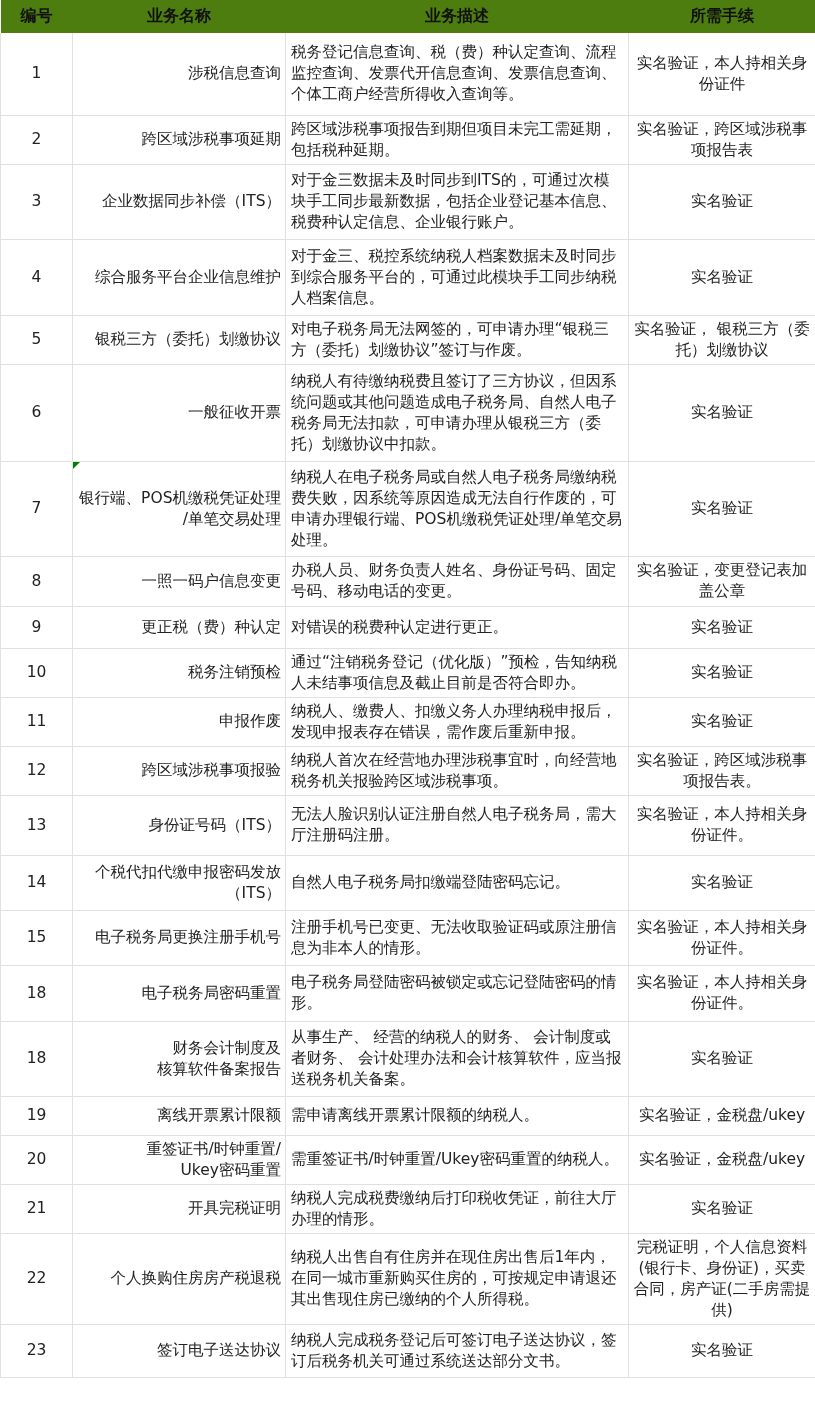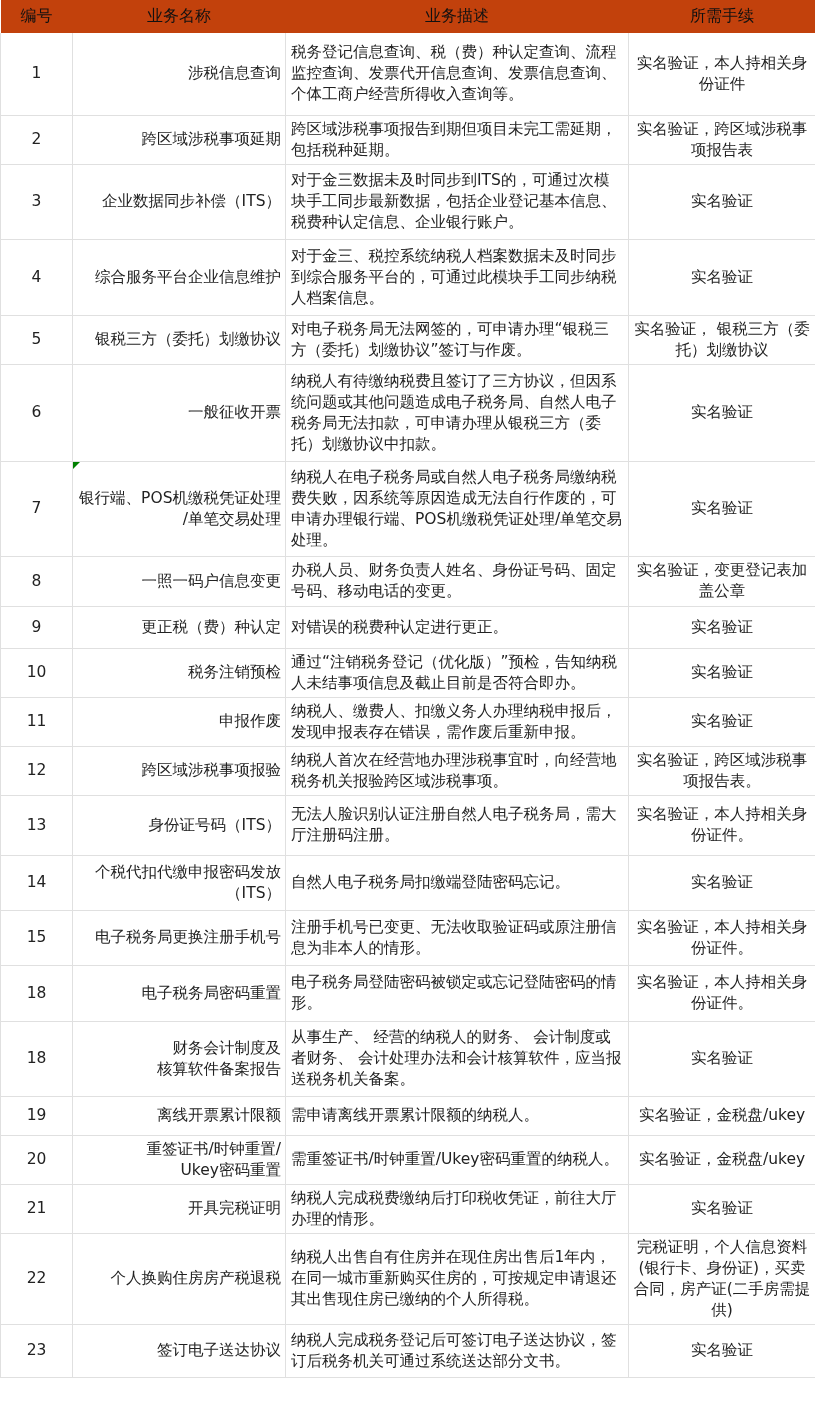--- a/index.html
+++ b/index.html
@@ -16,25 +16,25 @@
     width: 815px;
     border-collapse: collapse;
     table-layout: fixed;
   }
   col.c-id   { width: 72px; }
   col.c-name { width: 213px; }
   col.c-desc { width: 343px; }
   col.c-req  { width: 187px; }
 
   thead th {
-    background: #c2410c;
+    background: #4d7c0f;
     border: none;
     height: 33px;
     font-size: 16px;
-    font-weight: normal;
+    font-weight: bold;
     text-align: center;
     color: #111111;
     padding: 0;
   }
   tbody td {
     border: 1px solid #e0e0e0;
     font-size: 15.5px;
     line-height: 21px;
     vertical-align: middle;
     padding: 3px 4px;

